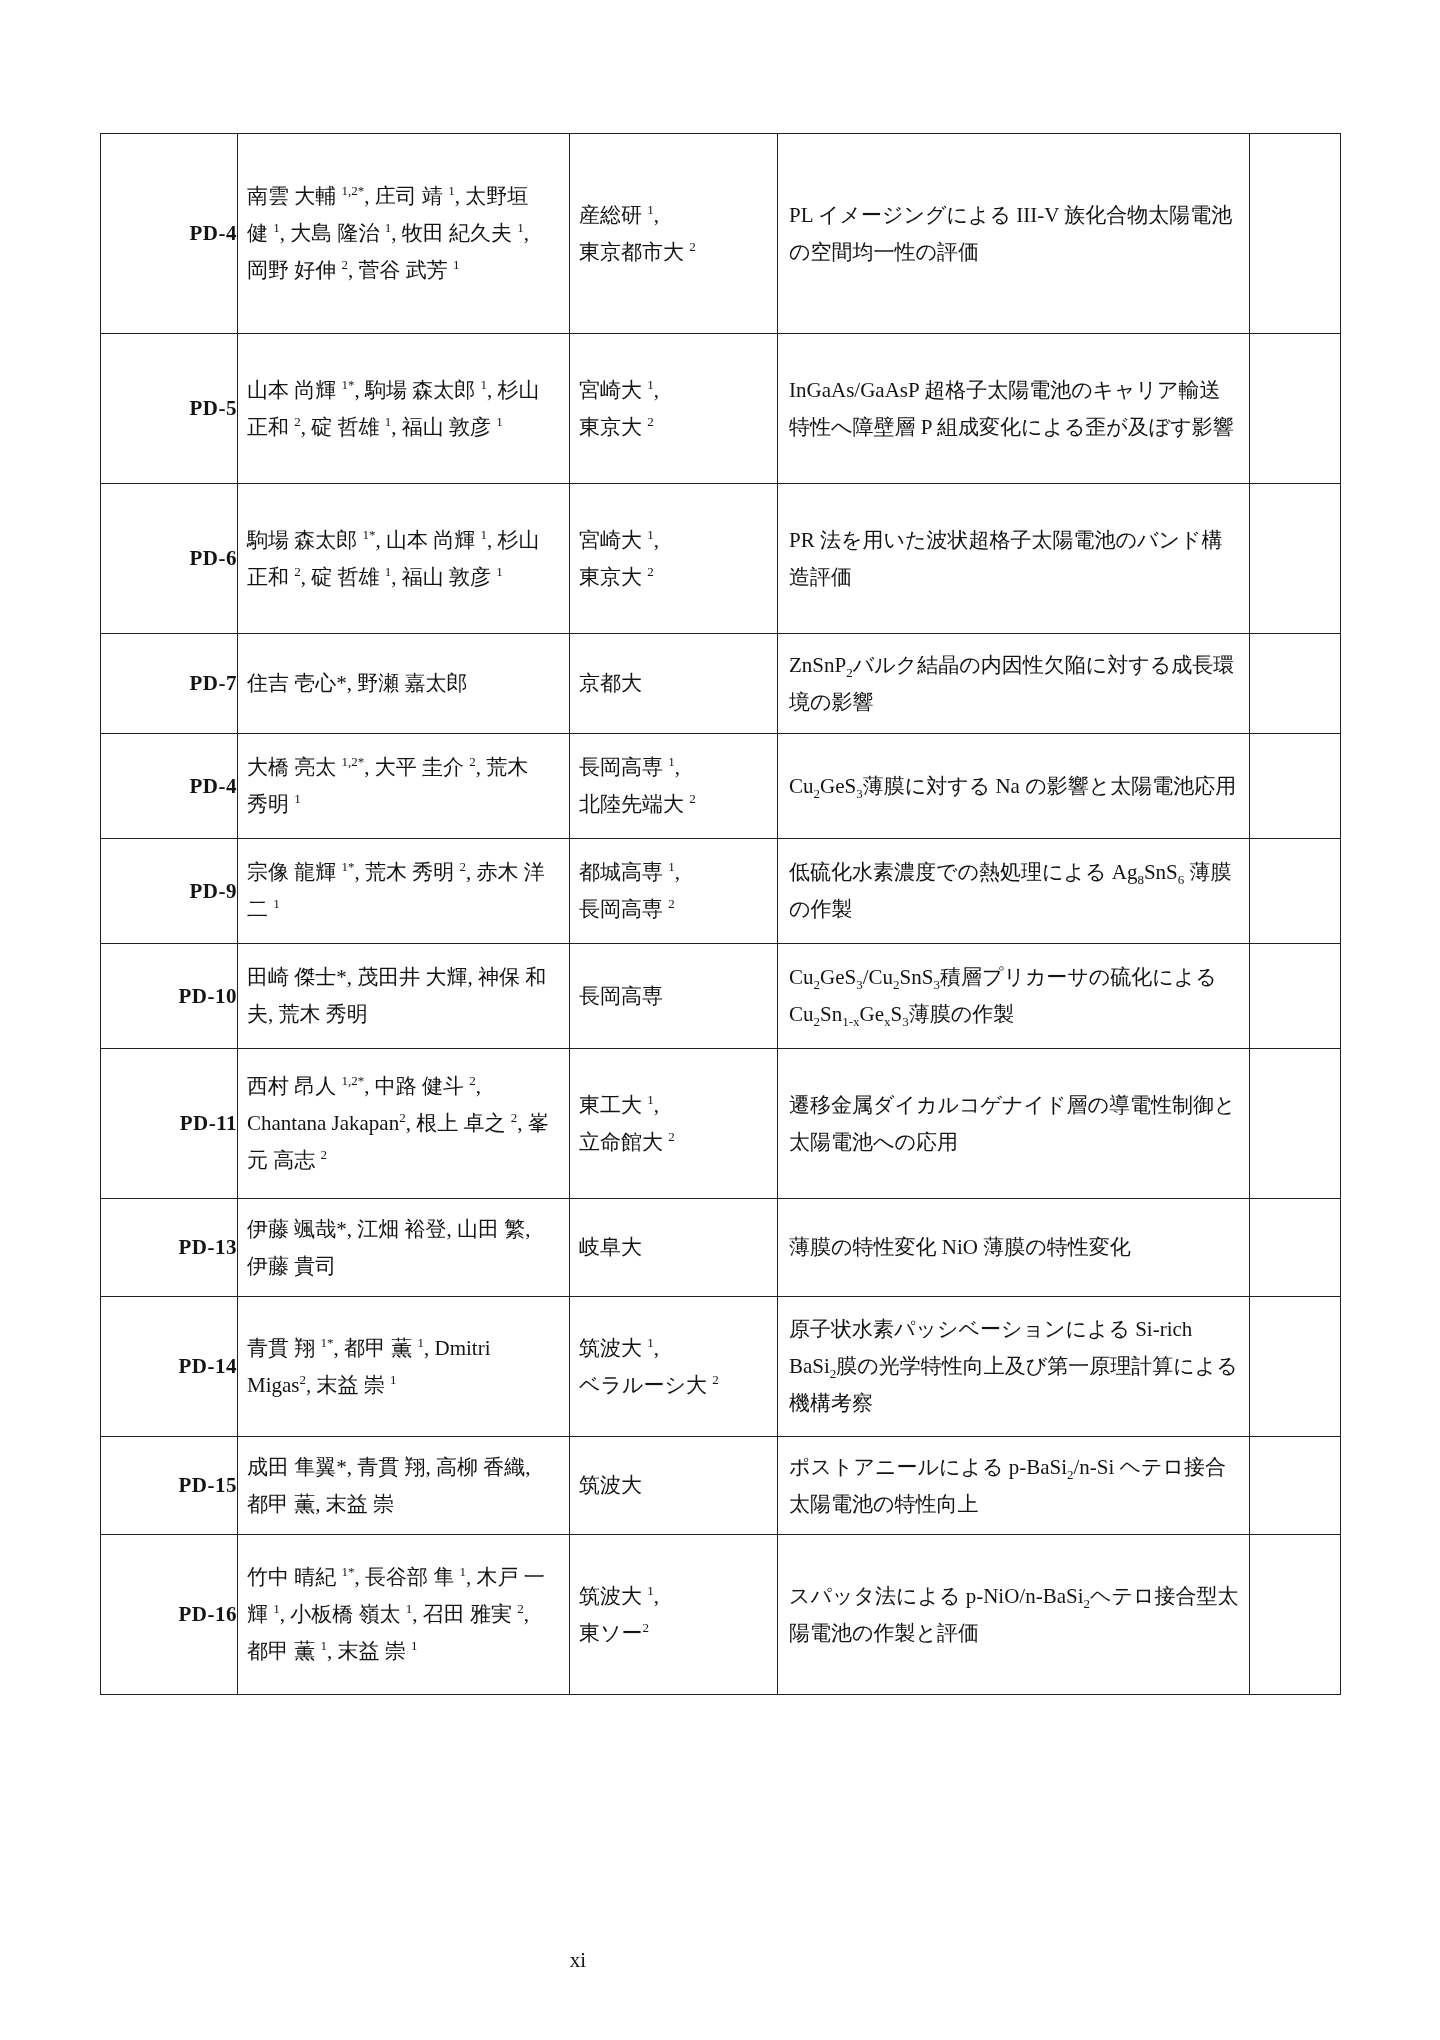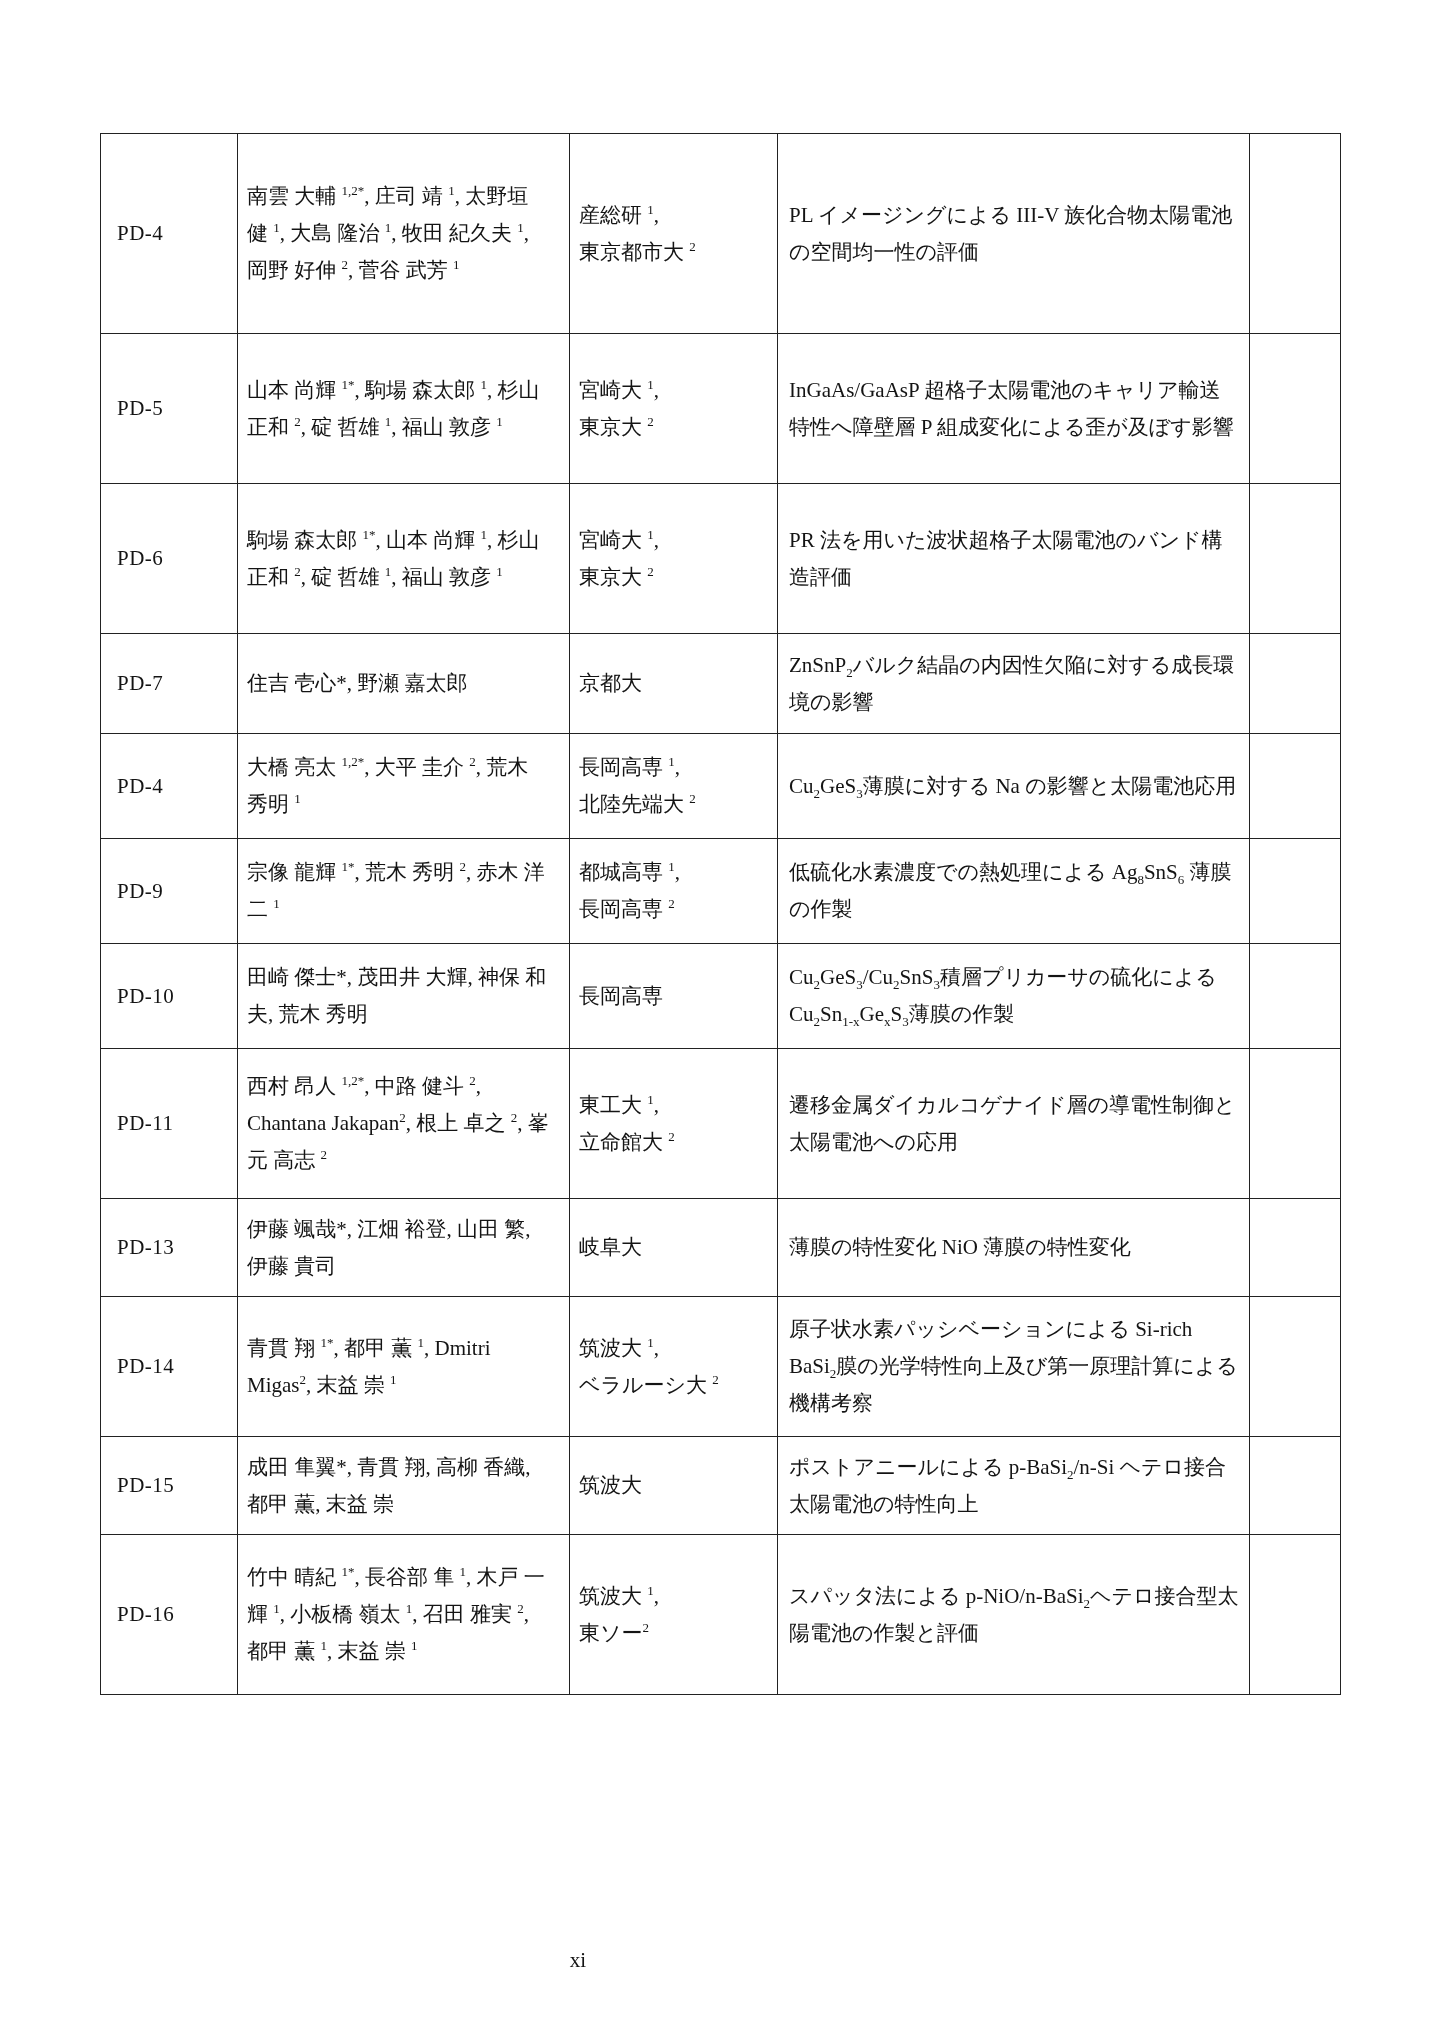--- a/index.html
+++ b/index.html
@@ -31,23 +31,24 @@
   }
   table.program-table td {
     border: 1.6px solid #222222;
     font-size: 21px;
     line-height: 37px;
     vertical-align: middle;
     word-break: break-word;
     overflow: hidden;
   }
   td.c-id {
-    text-align: left;
-    padding: 2px 16px;
+    text-align: right;
+    padding: 2px 0;
     letter-spacing: 0.5px;
+    font-weight: bold;
   }
   td.c-authors { padding: 9px 18px 9px 9px; }
   td.c-affil   { padding: 9px 4px 9px 9px; }
   td.c-title   { padding: 9px 10px 9px 11px; }
   td.c-empty   { padding: 0; }
   sup, sub {
     font-size: 13px;
     line-height: 0;
   }
   sup { vertical-align: super; }

